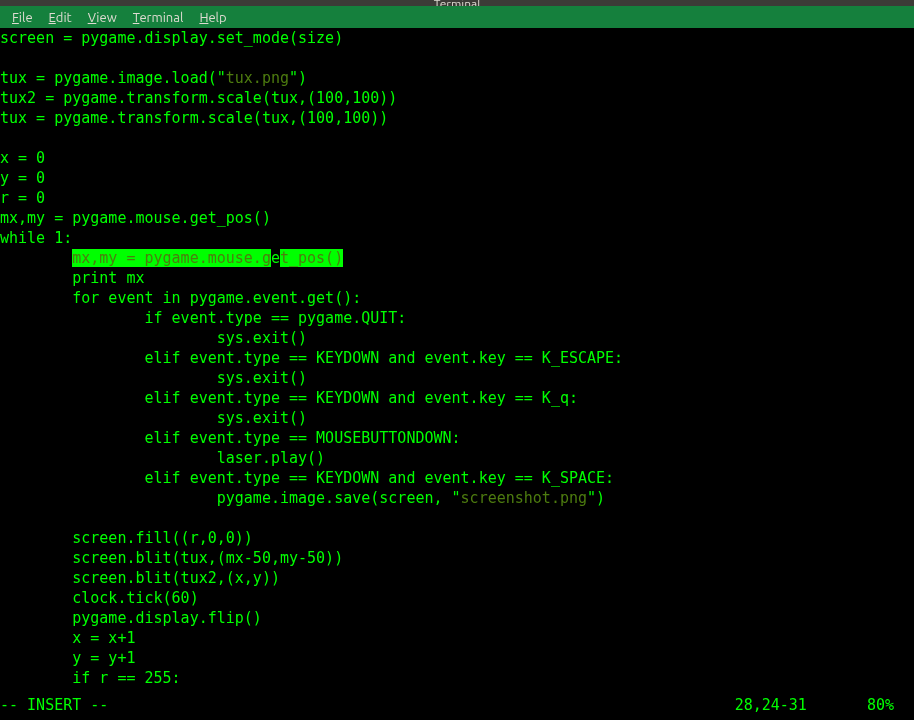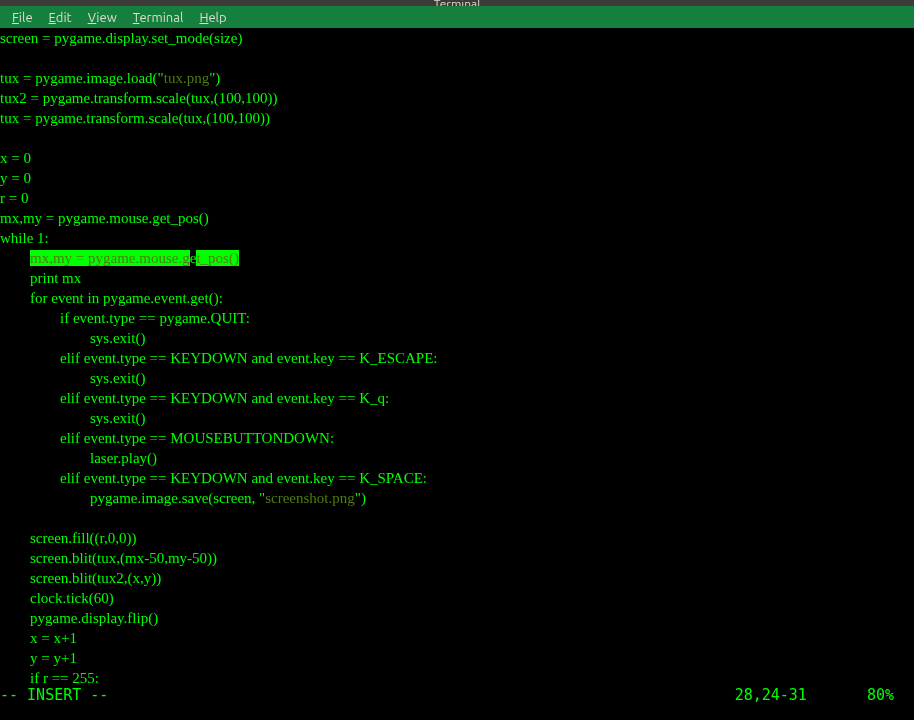--- a/index.html
+++ b/index.html
@@ -46,35 +46,34 @@
     .menu-underline {
       text-decoration: underline;
     }
     .terminal {
       background: #000;
       color: #00ff00;
       padding: 0;
       line-height: 20px;
       white-space: pre;
       font-weight: 500;
-      font-family: Liberation Serif, serif;
     }
     .code-line {
       height: 20px;
     }
     .str-literal {
       color: #4d7c0f;
     }
     .highlight-sel {
       background: #00ff00;
       color: #4d7c0f;
     }
     .statusline {
       position: absolute;
-      bottom: 14px;
+      bottom: 4px;
       left: 0;
       width: 100%;
       height: 20px;
       display: flex;
       color: #00ff00;
       padding: 0;
     }
     .status-left {
       flex: 0 0 auto;
     }

